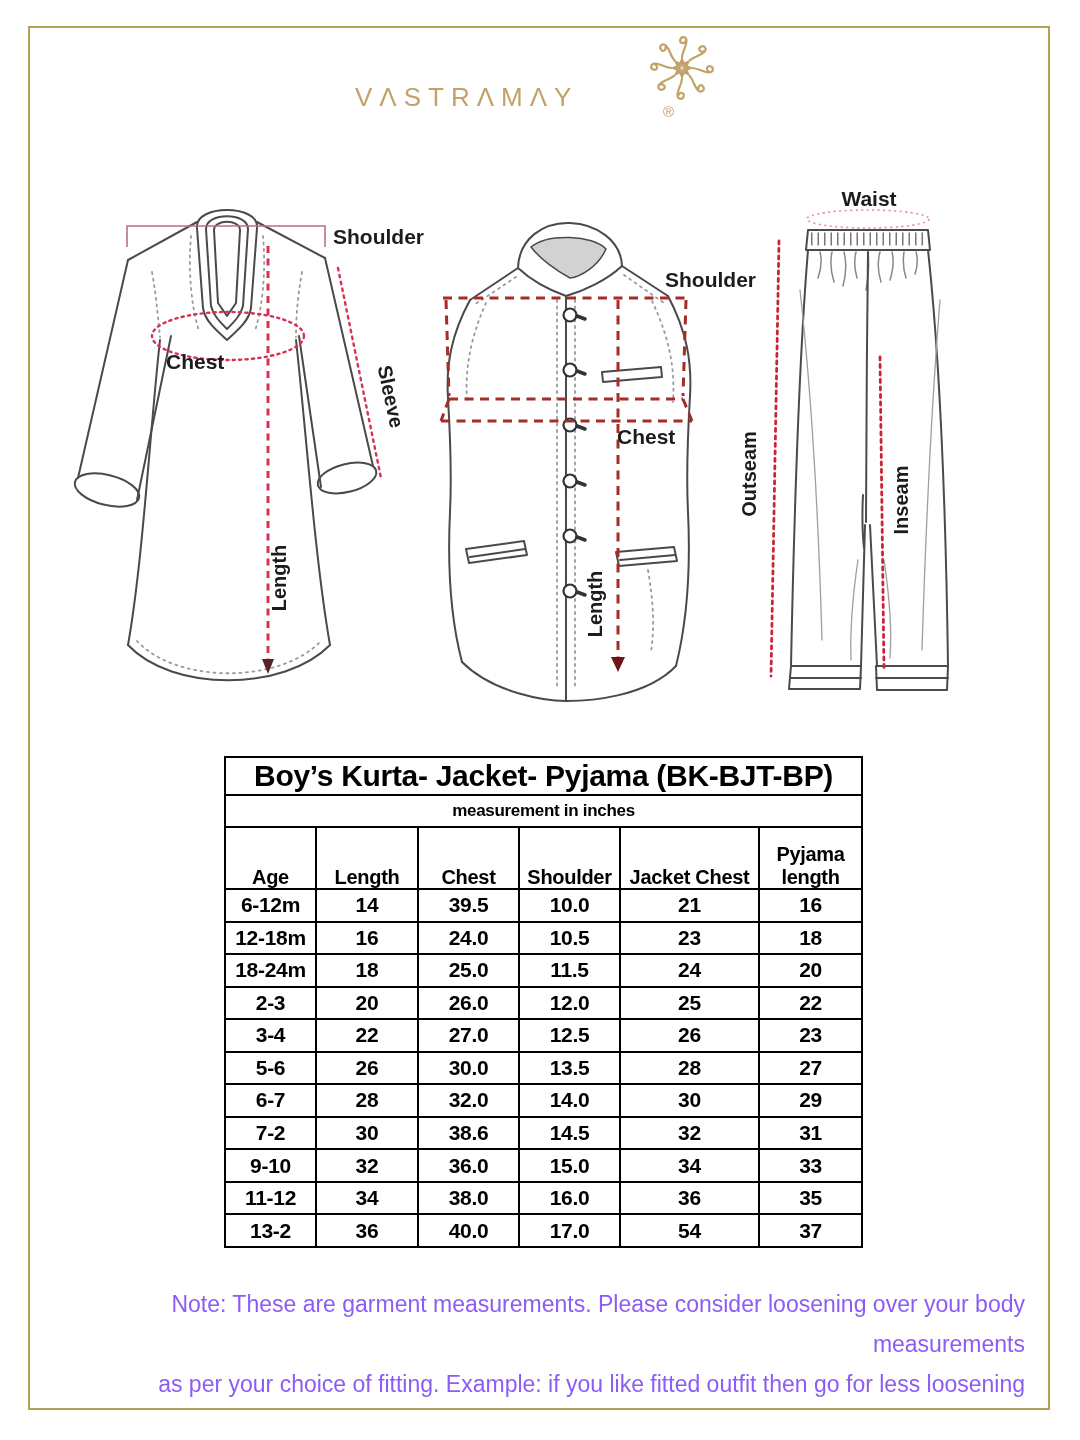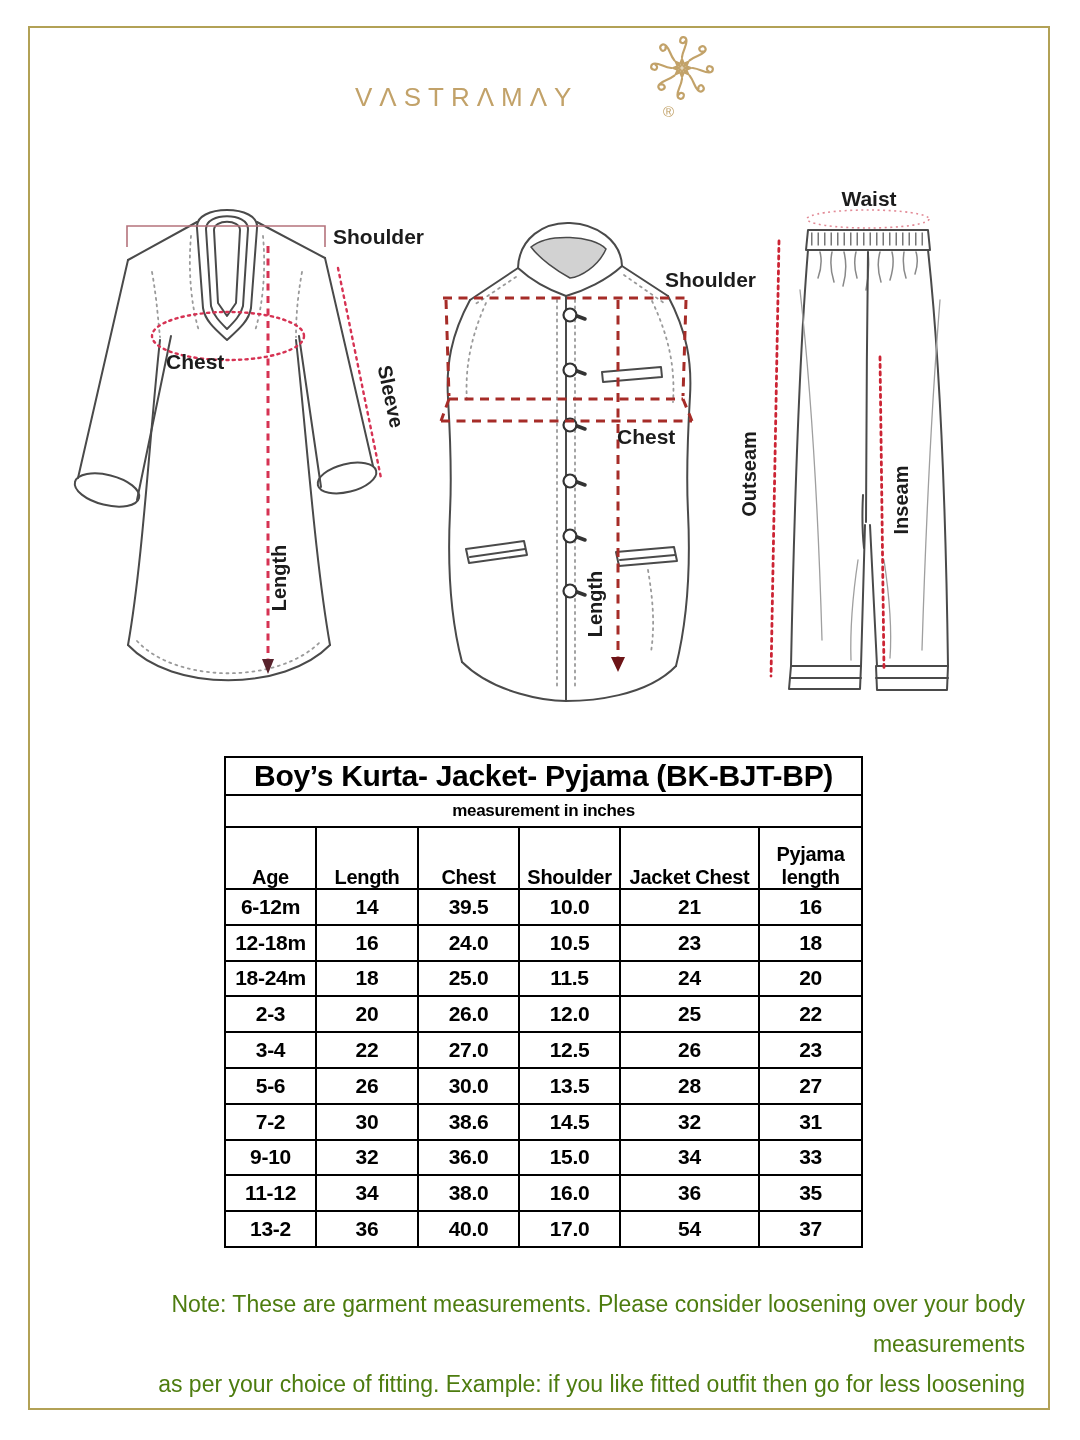--- a/index.html
+++ b/index.html
@@ -40,21 +40,21 @@
               font-family:"Liberation Sans",sans-serif;font-weight:700;color:#000;
               letter-spacing:-0.3px;}
   .size-table td,.size-table th{border:2px solid #000;text-align:center;padding:0;}
   .title-row td{font-size:30px;height:36px;vertical-align:middle;}
   .subtitle-row td{font-size:17px;height:30px;vertical-align:middle;}
   .header-row th{font-size:20px;height:60px;vertical-align:bottom;padding-bottom:0;line-height:1.12;}
   .size-table tbody td{font-size:21px;height:30px;vertical-align:middle;}
 
   
   .note{position:absolute;left:55px;width:970px;top:1284px;text-align:right;
-        font-size:23px;line-height:40px;color:#4d7c0f;}
+        font-size:23px;line-height:40px;color:#8b5cf6;}
 </style>
 </head>
 <body>
 
 <div class="frame"></div>
 
 <div>
   <div class="logo-text">VΛSTRΛMΛY</div>
   <svg class="ornament" viewBox="-40 -40 80 80" aria-hidden="true">
     <defs>
@@ -273,20 +273,28 @@
       </tr>
       <tr>
         <td>5-6</td>
         <td>26</td>
         <td>30.0</td>
         <td>13.5</td>
         <td>28</td>
         <td>27</td>
       </tr>
       <tr>
+        <td>6-7</td>
+        <td>28</td>
+        <td>32.0</td>
+        <td>14.0</td>
+        <td>30</td>
+        <td>29</td>
+      </tr>
+      <tr>
         <td>7-2</td>
         <td>30</td>
         <td>38.6</td>
         <td>14.5</td>
         <td>32</td>
         <td>31</td>
       </tr>
       <tr>
         <td>9-10</td>
         <td>32</td>

